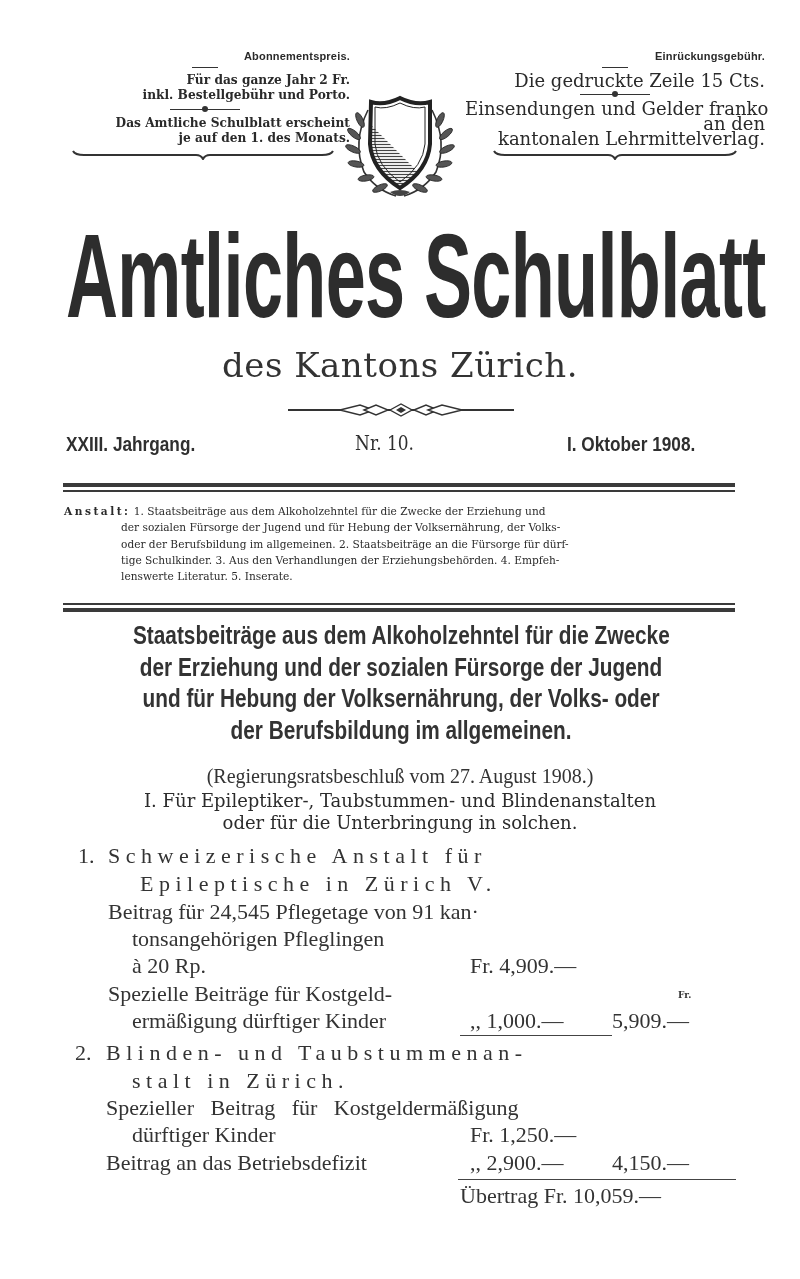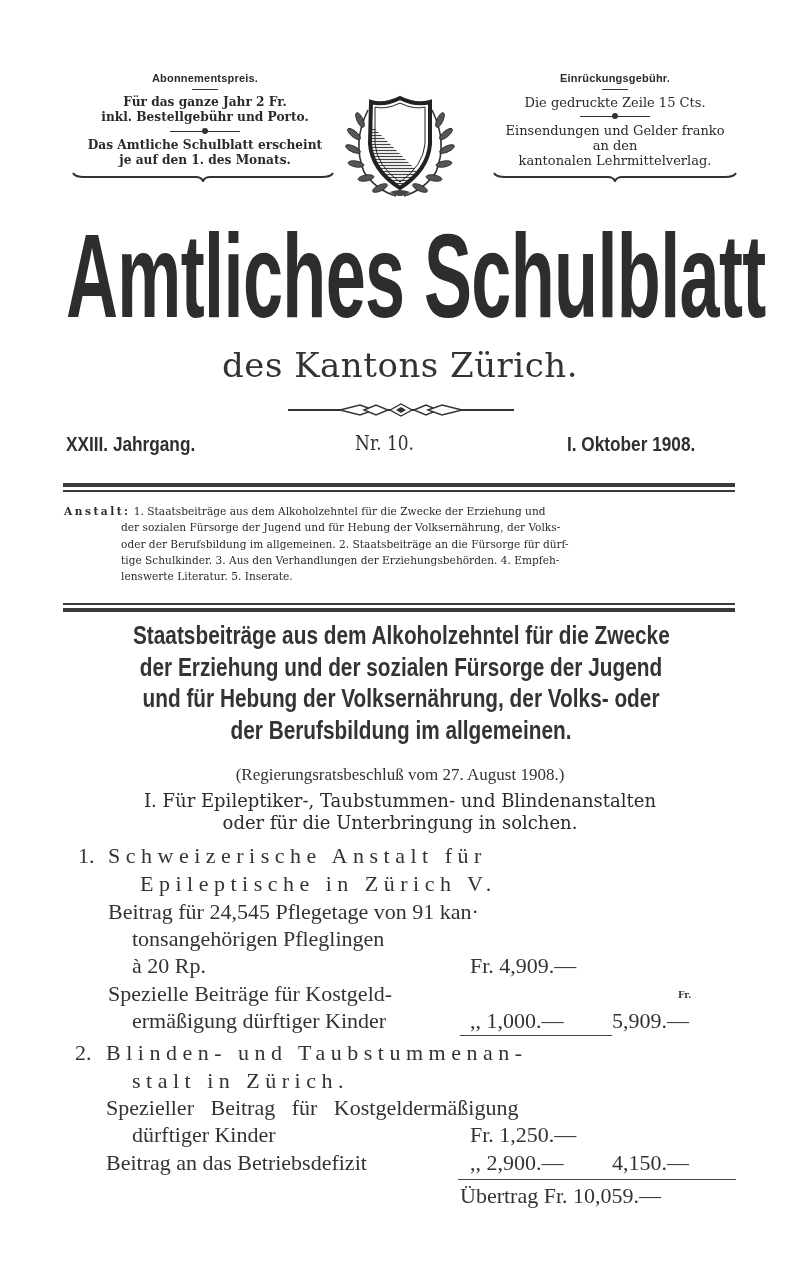--- a/index.html
+++ b/index.html
@@ -3,27 +3,27 @@
 <meta charset="utf-8">
 <style>
   html, body { margin: 0; padding: 0; }
   body {
     width: 800px; height: 1279px; background: #ffffff; color: #2b2b2b;
     position: relative; overflow: hidden;
     font-family: "DejaVu Serif", serif;
   }
 
   
-  .hbox { position: absolute; top: 72px; text-align: center; }
+  .hbox { position: absolute; top: 50px; text-align: right; }
   .hbox-left { left: 60px; width: 290px; }
   .hbox-right { left: 465px; width: 300px; }
   .hbox-title { font-family: "Liberation Sans", sans-serif; font-weight: bold; font-size: 11px; letter-spacing: 0.2px; color:#2a2a2a; }
   .hbox-rule { width: 26px; height: 1px; background: #333; margin: 5px auto 5px; }
   .hbox-line { font-family: "DejaVu Serif", serif; font-weight: bold; font-size: 12.2px; line-height: 15px; color:#2a2a2a; white-space: nowrap; }
-  .hbox-line.reg { font-weight: normal; font-size: 13px; }
+  .hbox-line.reg { font-weight: normal; font-size: 18px; }
   .orn-small { position: relative; height: 9px; margin: 2px auto; width: 70px; }
   .orn-small::before { content:""; position:absolute; left:0; right:0; top:4px; height:1px; background:#333; }
   .orn-small::after { content:""; position:absolute; left:32px; top:1px; width:6px; height:6px; border-radius:50%; background:#333; }
   .brace { position: relative; height: 10px; margin-top: 4px; }
   .brace svg { display:block; }
 
   
   .crest { position: absolute; left: 338px; top: 92px; width: 124px; height: 110px; }
 
   
@@ -64,21 +64,21 @@
 
   
   .headline {
     position: absolute; left: 66px; top: 620px; width: 670px;
     font-family: "Liberation Sans", sans-serif; font-weight: bold; color:#333;
     font-size: 26px; line-height: 31.5px; text-align: center;
   }
   .headline .hl { display:block; white-space: nowrap; transform: scaleX(0.8); transform-origin: center top; }
 
   .decree { position:absolute; left:0; width:800px; top:765px; text-align:center;
-    font-family:"Liberation Serif", serif; font-size: 17px; color:#333; }
+    font-family:"Liberation Serif", serif; font-size: 20px; color:#333; }
   .section {
     position:absolute; left:0; width:800px; top:790px; text-align:center;
     font-family:"DejaVu Serif", serif; font-size: 18px; line-height: 22px; color:#2b2b2b;
   }
 
   
   .body { position:absolute; left:0; top:0; width:800px; font-family:"Liberation Serif", serif; color:#333; font-size: 22px; }
   .tx { position:absolute; white-space: nowrap; }
   .spaced { letter-spacing: 5.5px; }
   .amt { position:absolute; white-space: nowrap; text-align:left; }

